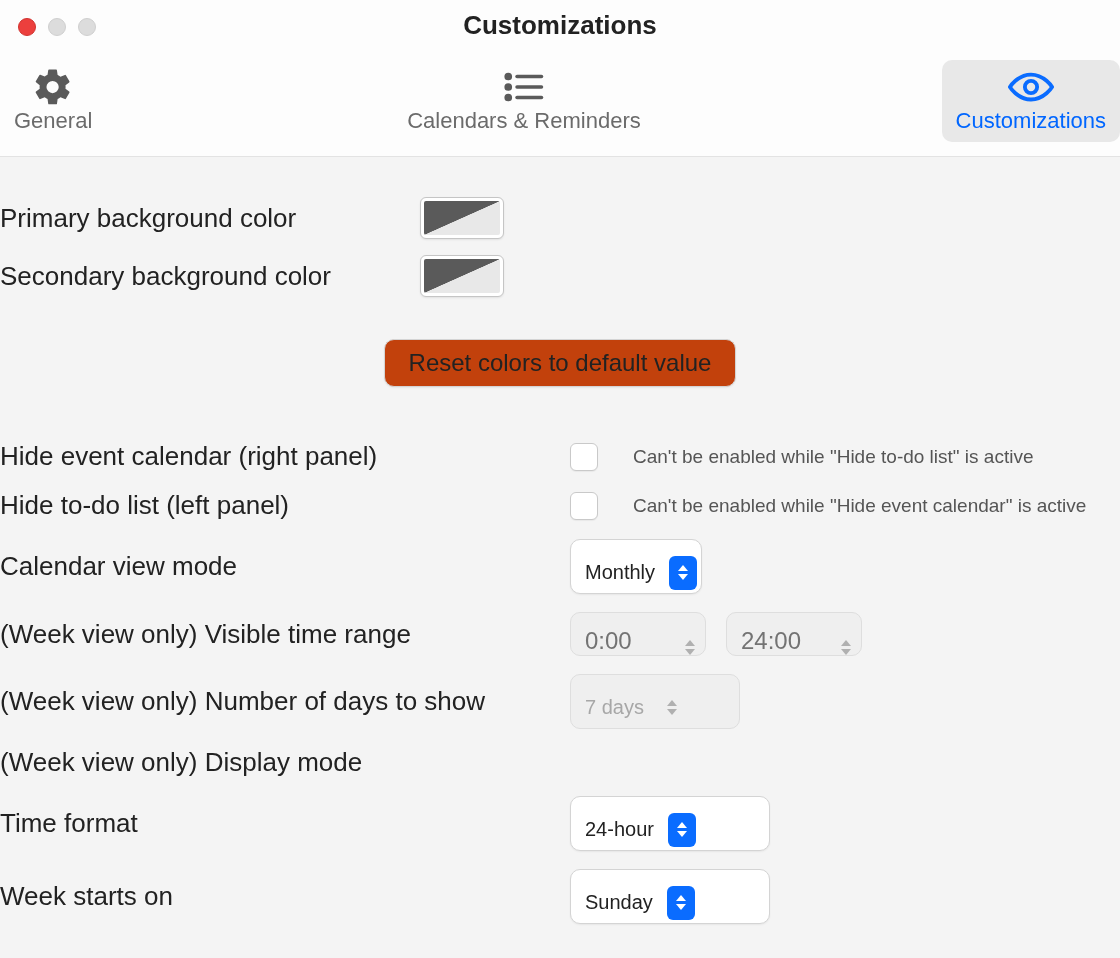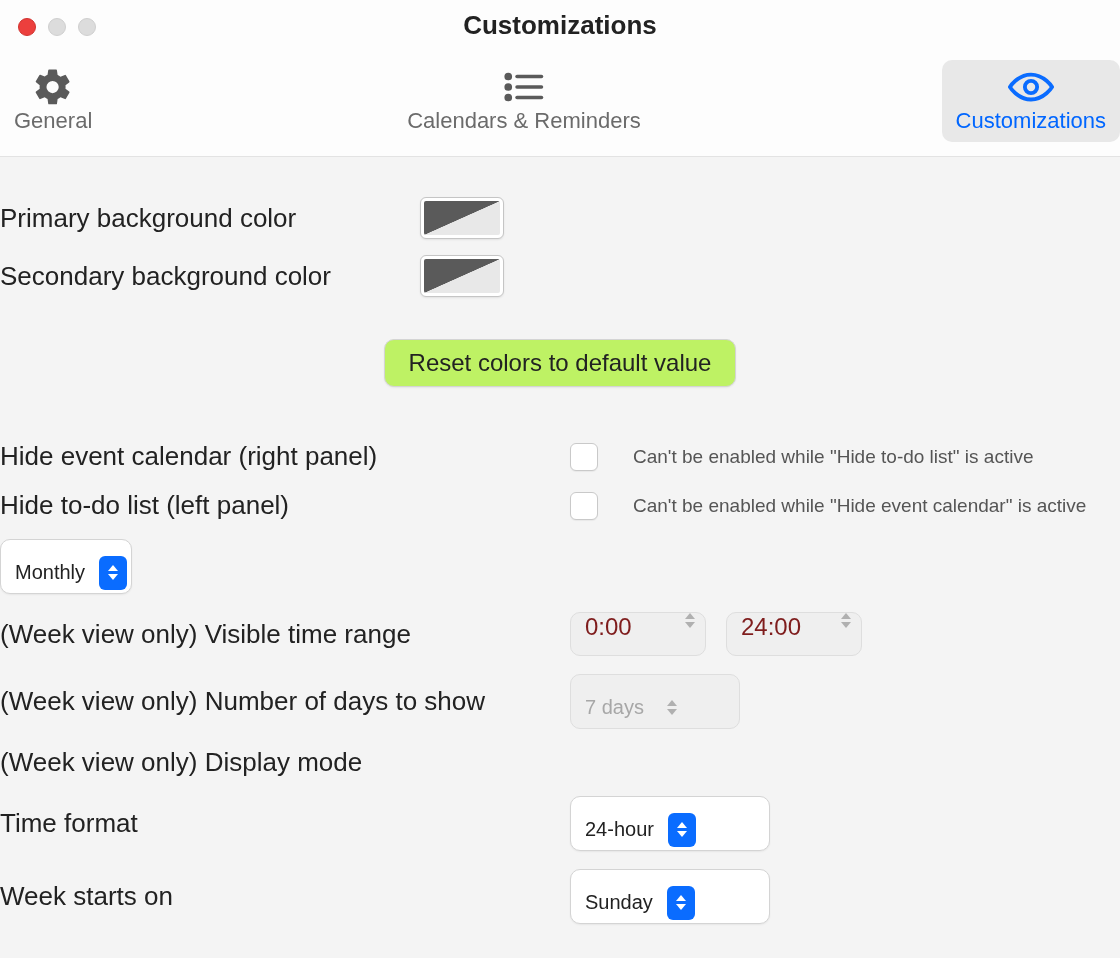--- a/index.html
+++ b/index.html
@@ -99,21 +99,21 @@
     width: 100%; height: 100%;
     background: linear-gradient(to bottom right, #5a5a5a 0%, #5a5a5a 49.5%, #e8e8e8 50.5%, #e8e8e8 100%);
     border-radius: 2px;
   }
   .reset-row {
     display: flex;
     justify-content: center;
     margin: 42px 0 54px 0;
   }
   .push-button {
-    background: #bef264;
+    background: #c2410c;
     border: 1px solid #d4d4d4;
     border-radius: 10px;
     padding: 9px 24px;
     font-size: 24px;
     color: #222;
     box-shadow: 0 1px 2px rgba(0,0,0,0.06);
   }
   .checkbox {
     width: 28px; height: 28px;
     border: 1px solid #c9c9c9;
@@ -170,28 +170,28 @@
     width: 0; height: 0;
     border-left: 5px solid transparent;
     border-right: 5px solid transparent;
   }
   .arrow-up { border-bottom: 6px solid #fff; margin-bottom: 3px; }
   .arrow-down { border-top: 6px solid #fff; }
   .select.disabled .arrow-up { border-bottom-color: #b0b0b0; }
   .select.disabled .arrow-down { border-top-color: #b0b0b0; }
   .spinner {
     display: inline-flex;
-    align-items: flex-start;
+    align-items: flex-end;
     background: #efefef;
     border: 1px solid #dedede;
     border-radius: 10px;
     height: 44px;
     padding: 0 10px 0 14px;
     font-size: 24px;
-    color: #7f1d1d;
+    color: #737373;
   }
   .spinner .sp-text { min-width: 90px; }
   .spinner .sp-arrows {
     display: flex;
     flex-direction: column;
     gap: 3px;
     margin-left: 10px;
   }
   .sp-arrows .a-up, .sp-arrows .a-dn {
     width: 0; height: 0;
@@ -282,20 +282,21 @@
 
   <div class="row form-row">
     <div class="label-col">Hide to-do list (left panel)</div>
     <div class="control-col">
       <div class="checkbox"></div>
       <div class="hint">Can't be enabled while "Hide event calendar" is active</div>
     </div>
   </div>
 
   <div class="row form-row">
+    <div class="label-col">Calendar view mode</div>
     <div class="control-col">
       <div class="select">
         <span class="sel-text">Monthly</span>
         <span class="stepper">
             <span class="stepper-arrows">
               <span class="arrow-up"></span>
               <span class="arrow-down"></span>
             </span>
           </span>
       </div>

